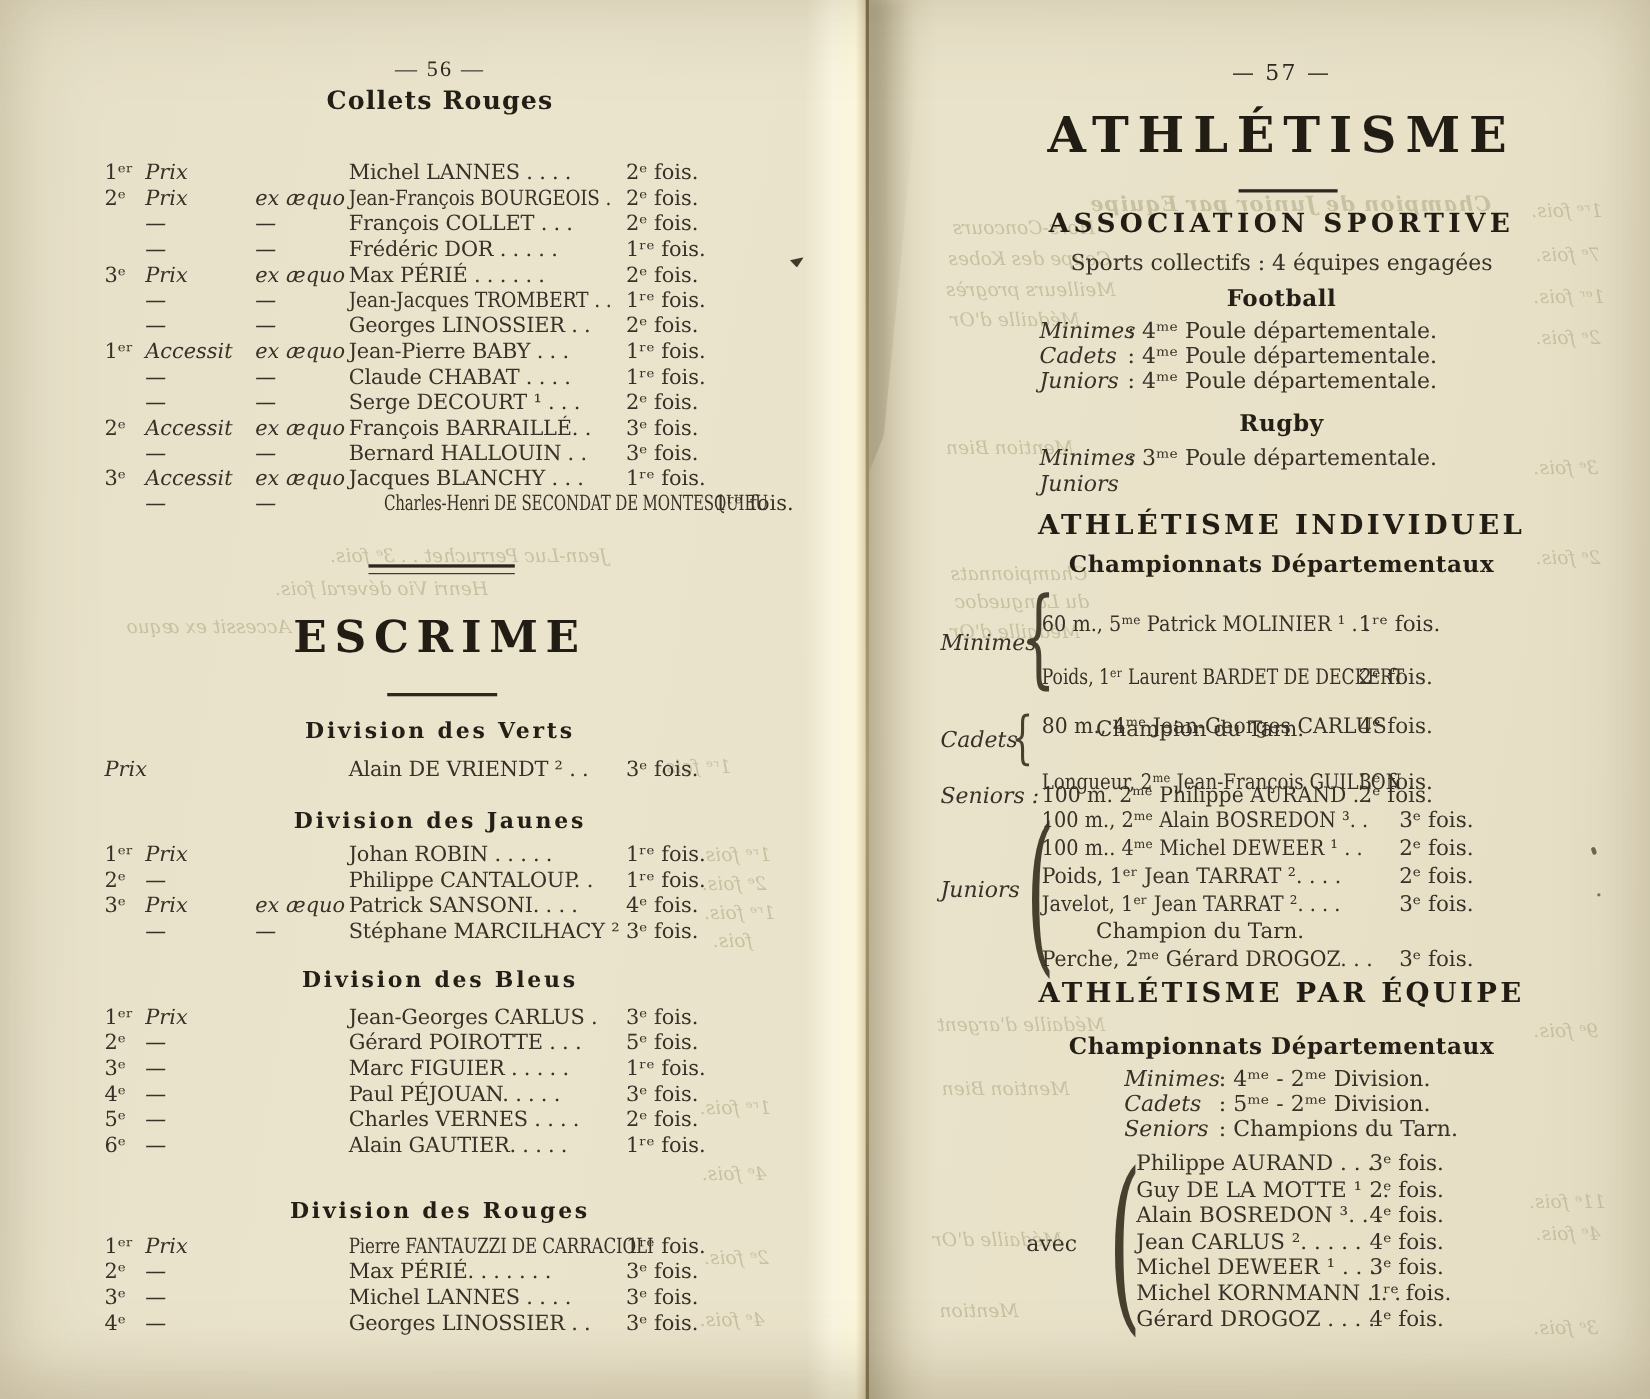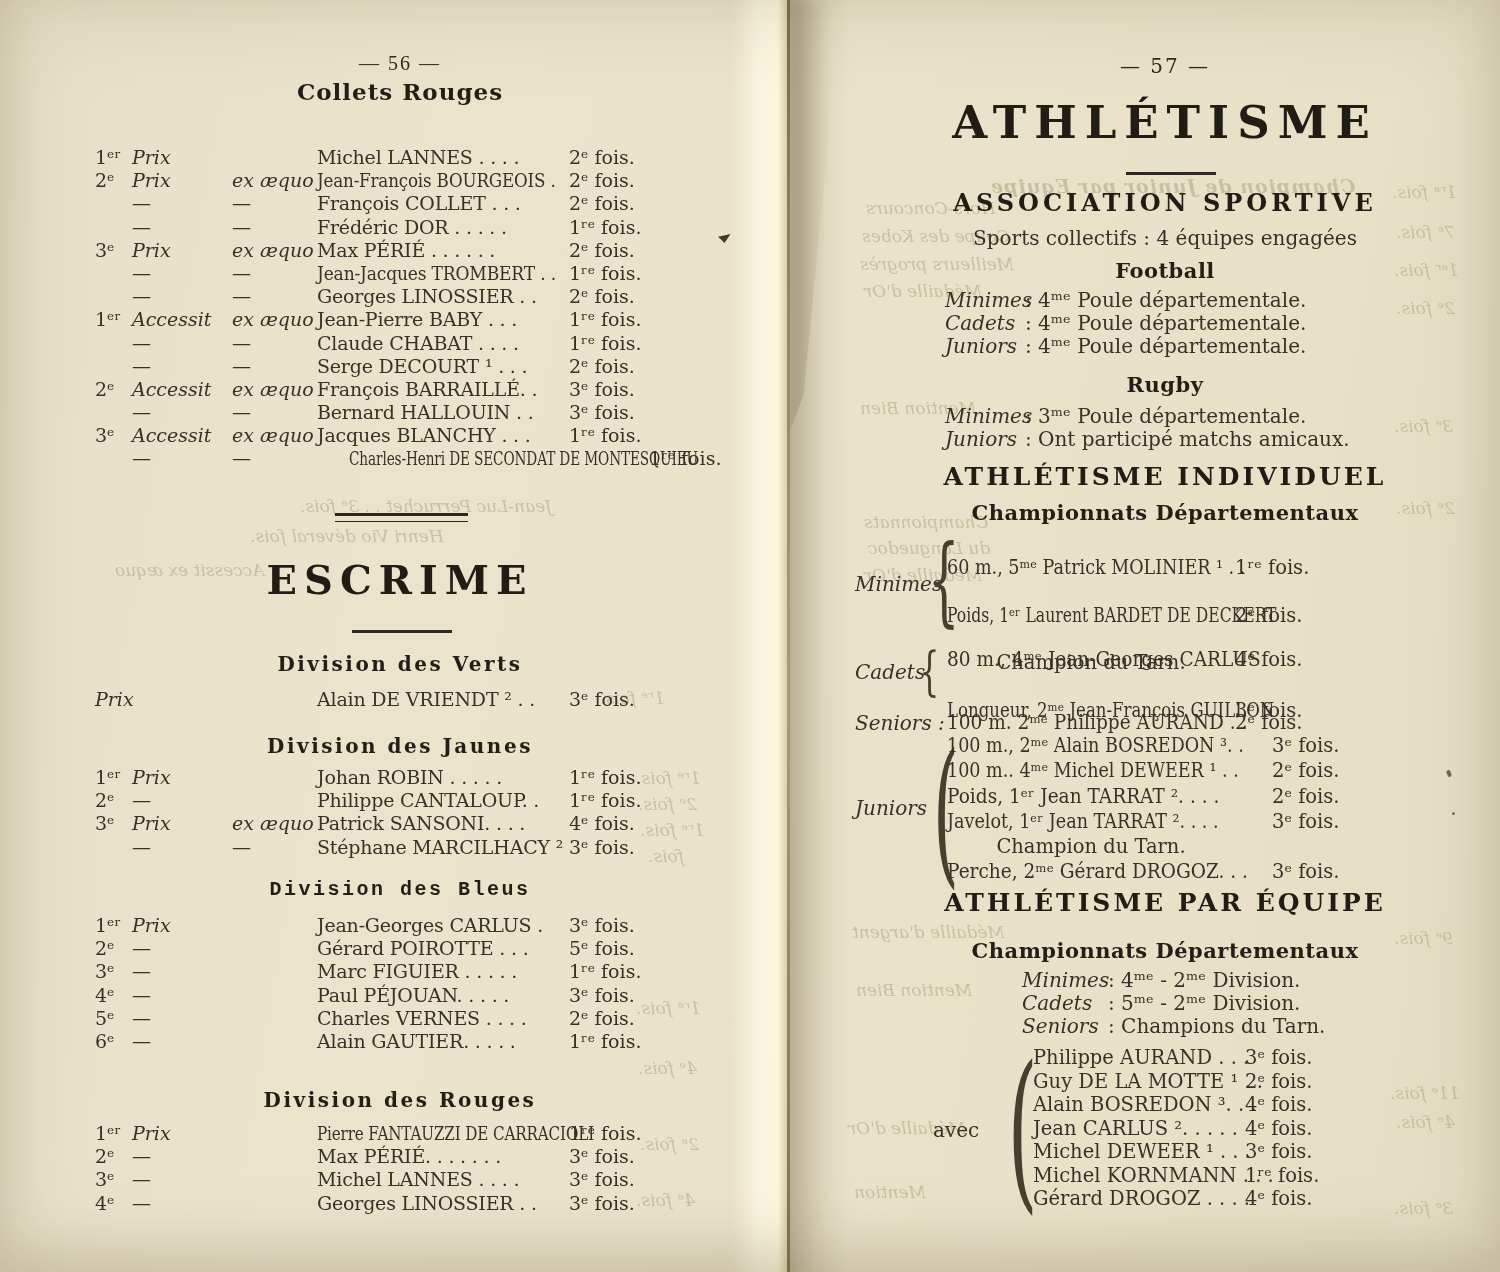--- a/index.html
+++ b/index.html
@@ -298,21 +298,21 @@
       </div>
       <div class="lrow">
         <span class="rn"></span>
           <span class="rl">—</span>
           <span class="rs">—</span>
           <span class="nm">Stéphane MARCILHACY ²</span>
           <span class="tm">3ᵉ fois.</span>
       </div>
     </div>
 
-    <div class="abs ctr divh" style="left:130px;top:878px;width:540px;font-family:Liberation Mono, monospace;">Division des Bleus</div>
+    <div class="abs ctr divh" style="left:130px;top:878px;width:540px;">Division des Bleus</div>
     <div class="abs" style="left:95px;top:914px;">
       <div class="lrow">
         <span class="rn">1ᵉʳ</span>
           <span class="rl">Prix</span>
           <span class="rs"></span>
           <span class="nm">Jean-Georges CARLUS .</span>
           <span class="tm">3ᵉ fois.</span>
       </div>
       <div class="lrow">
         <span class="rn">2ᵉ</span>
@@ -409,21 +409,20 @@
     </div>
 
     <div class="abs ctr sub-bold" style="left:895px;top:372px;width:540px;">Rugby</div>
     <div class="abs" style="left:945px;top:404px;">
       <div class="frow">
           <span class="flabel">Minimes</span>
           <span>: 3ᵐᵉ Poule départementale.</span>
         </div>
       <div class="frow">
           <span class="flabel">Juniors</span>
-          <span>: Ont participé matchs amicaux.</span>
         </div>
     </div>
 
     <div class="abs ctr bigtitle" style="left:895px;top:462px;width:540px;font-size:25px;letter-spacing:3px;">ATHLÉTISME INDIVIDUEL</div>
     <div class="abs ctr sub-bold" style="left:895px;top:500px;width:540px;">Championnats Départementaux</div>
 
     <div class="igroup g-min" style="top:534px;">
       <span class="glabel" style="top:38px;">Minimes</span>
       <span class="gbrace">{</span>
       <div class="grows">

